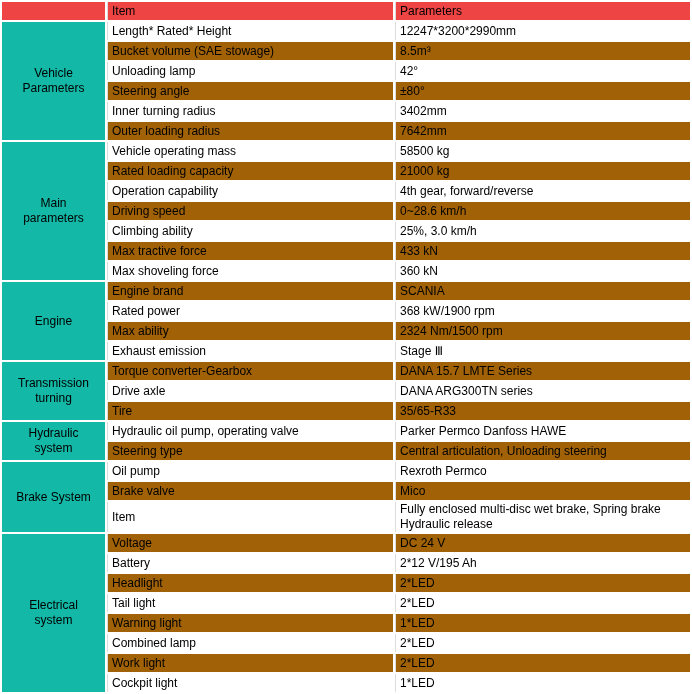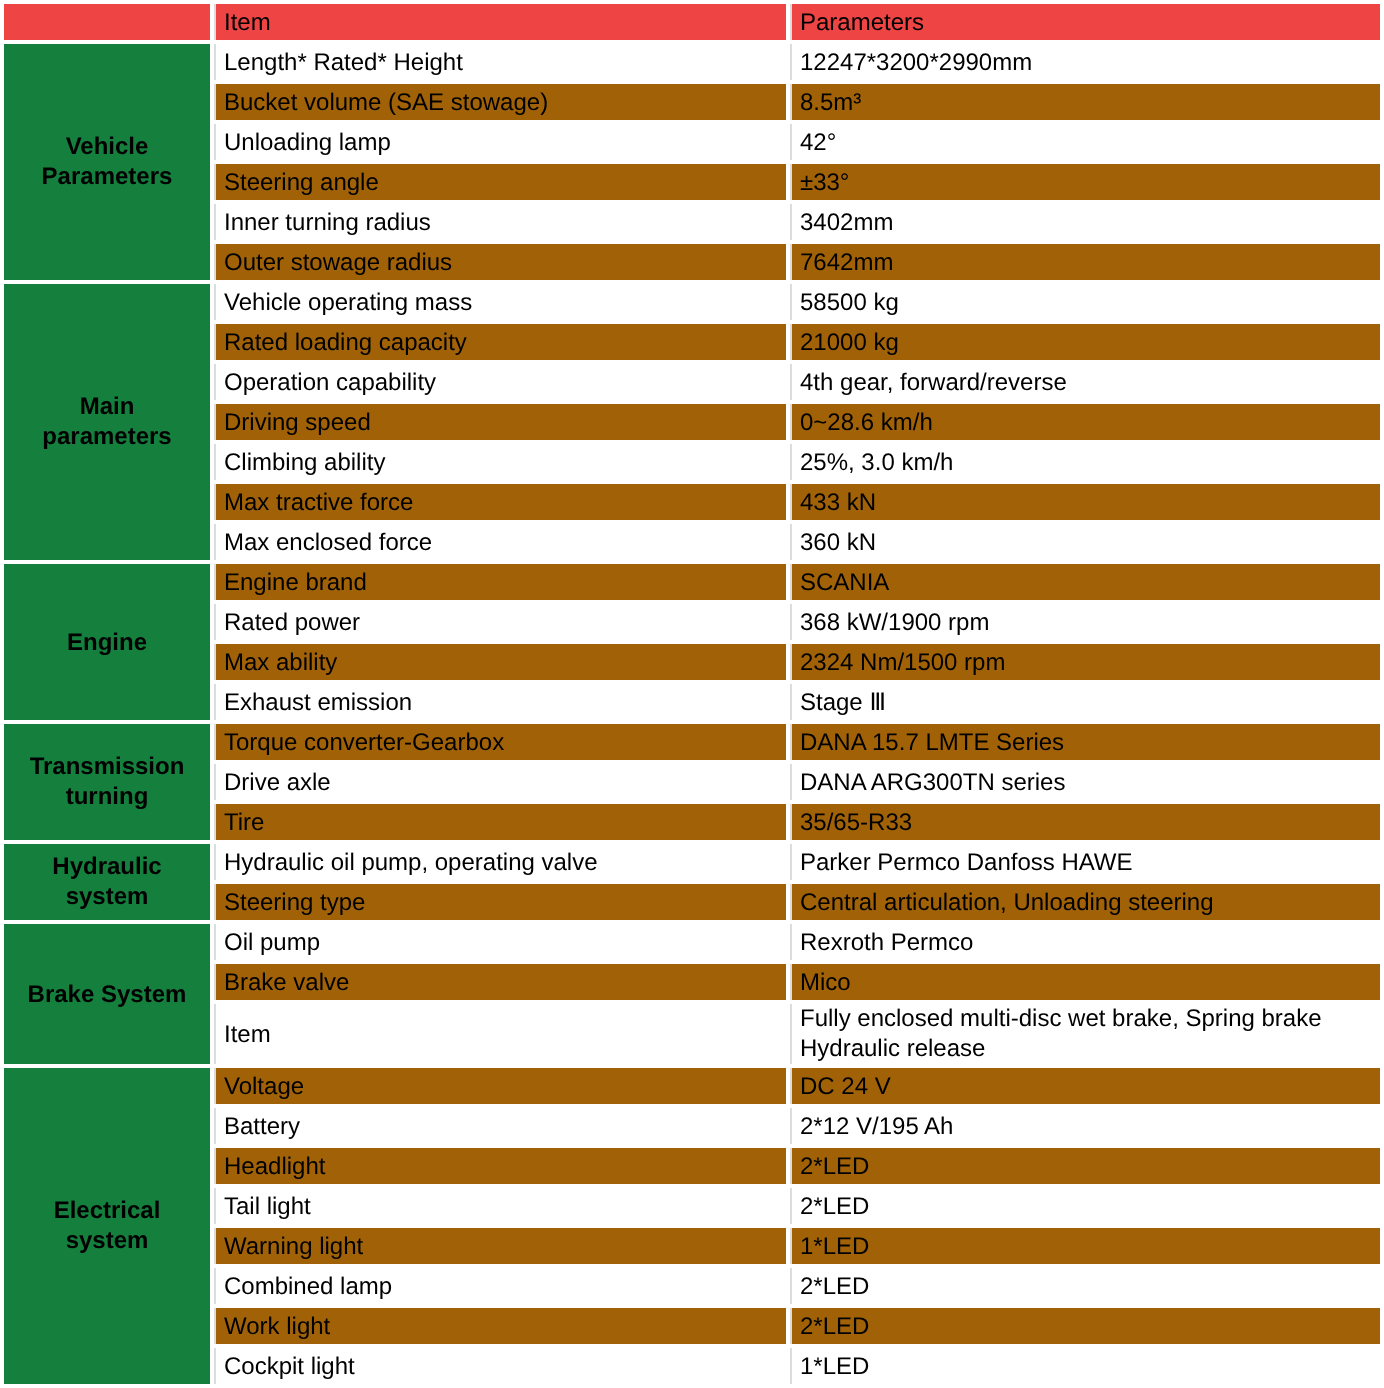--- a/index.html
+++ b/index.html
@@ -26,24 +26,23 @@
     height: 18px;
     vertical-align: middle;
     overflow: hidden;
     text-align: left;
     font-weight: normal;
   }
   th {
     background: #ef4444;
   }
   td.cat {
-    background: #15803d;
+    background: #14b8a6;
     text-align: center;
     white-space: pre-line;
-    font-weight: bold;
   }
   td.c2, td.c3, th.bl {
     border-left: 1px solid #dcdcdc;
   }
   tr.alt td.c2, tr.alt td.c3 {
     background: #a16207;
   }
 </style>
 </head>
 <body>
@@ -71,28 +70,28 @@
   <tr class="alt">
     <td class="c2">Bucket volume (SAE stowage)</td>
     <td class="c3">8.5m³</td>
   </tr>
   <tr>
     <td class="c2">Unloading lamp</td>
     <td class="c3">42°</td>
   </tr>
   <tr class="alt">
     <td class="c2">Steering angle</td>
-    <td class="c3">±33°</td>
+    <td class="c3">±80°</td>
   </tr>
   <tr>
     <td class="c2">Inner turning radius</td>
     <td class="c3">3402mm</td>
   </tr>
   <tr class="alt">
-    <td class="c2">Outer stowage radius</td>
+    <td class="c2">Outer loading radius</td>
     <td class="c3">7642mm</td>
   </tr>
 
   <tr>
     <td class="cat" rowspan="7">Main
 parameters</td>
     <td class="c2">Vehicle operating mass</td>
     <td class="c3">58500 kg</td>
   </tr>
   <tr class="alt">
@@ -109,21 +108,21 @@
   </tr>
   <tr>
     <td class="c2">Climbing ability</td>
     <td class="c3">25%, 3.0 km/h</td>
   </tr>
   <tr class="alt">
     <td class="c2">Max tractive force</td>
     <td class="c3">433 kN</td>
   </tr>
   <tr>
-    <td class="c2">Max enclosed force</td>
+    <td class="c2">Max shoveling force</td>
     <td class="c3">360 kN</td>
   </tr>
 
   <tr class="alt">
     <td class="cat" rowspan="4">Engine</td>
     <td class="c2">Engine brand</td>
     <td class="c3">SCANIA</td>
   </tr>
   <tr>
     <td class="c2">Rated power</td>

